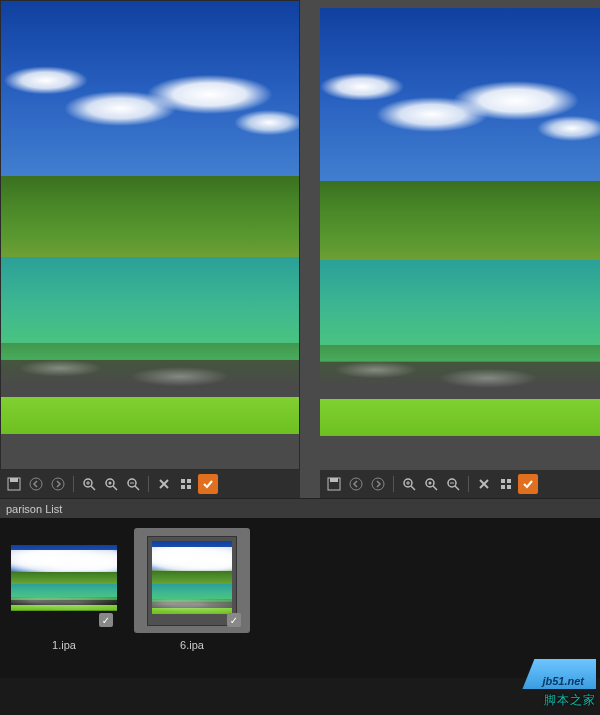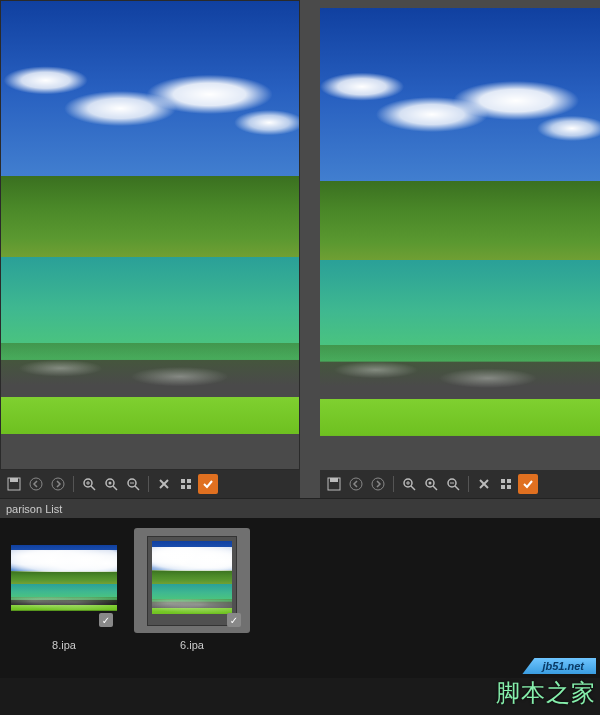--- a/index.html
+++ b/index.html
@@ -141,28 +141,28 @@
   .watermark {
     position: absolute;
     right: 4px; bottom: 6px;
     display: flex; flex-direction: column; align-items: flex-end;
     pointer-events: none;
   }
   .wm-tag {
     background: linear-gradient(180deg, #6ec5ff 0%, #3a9de0 100%);
     color: #0a3a66;
     font-size: 11px;
-    padding: 2px 12px 2px 20px;
+    padding: 16px 12px 2px 20px;
     clip-path: polygon(12px 0, 100% 0, 100% 100%, 0 100%);
     font-style: italic;
     font-weight: bold;
   }
   .wm-text {
-    color: #86efac;
-    font-size: 24px;
+    color: #14b8a6;
+    font-size: 12px;
     margin-top: 3px;
     letter-spacing: 1px;
     text-shadow: 0 0 3px #000;
   }
 </style>
 </head>
 <body>
 
 <div class="viewer-area">
   <div class="image-pane left">
@@ -309,21 +309,21 @@
 </div>
 
 <div class="thumb-strip">
   <div class="thumb-item">
     <div class="thumb-box">
       <div class="thumb-img">
         <div class="landscape"></div>
       </div>
       <div class="thumb-check">✓</div>
     </div>
-    <div class="thumb-label">8.ipa</div>
+    <div class="thumb-label">1.ipa</div>
   </div>
   <div class="thumb-item">
     <div class="thumb-box sel">
       <div class="thumb-img">
         <div class="landscape"></div>
       </div>
       <div class="thumb-check">✓</div>
     </div>
     <div class="thumb-label">6.ipa</div>
   </div>

